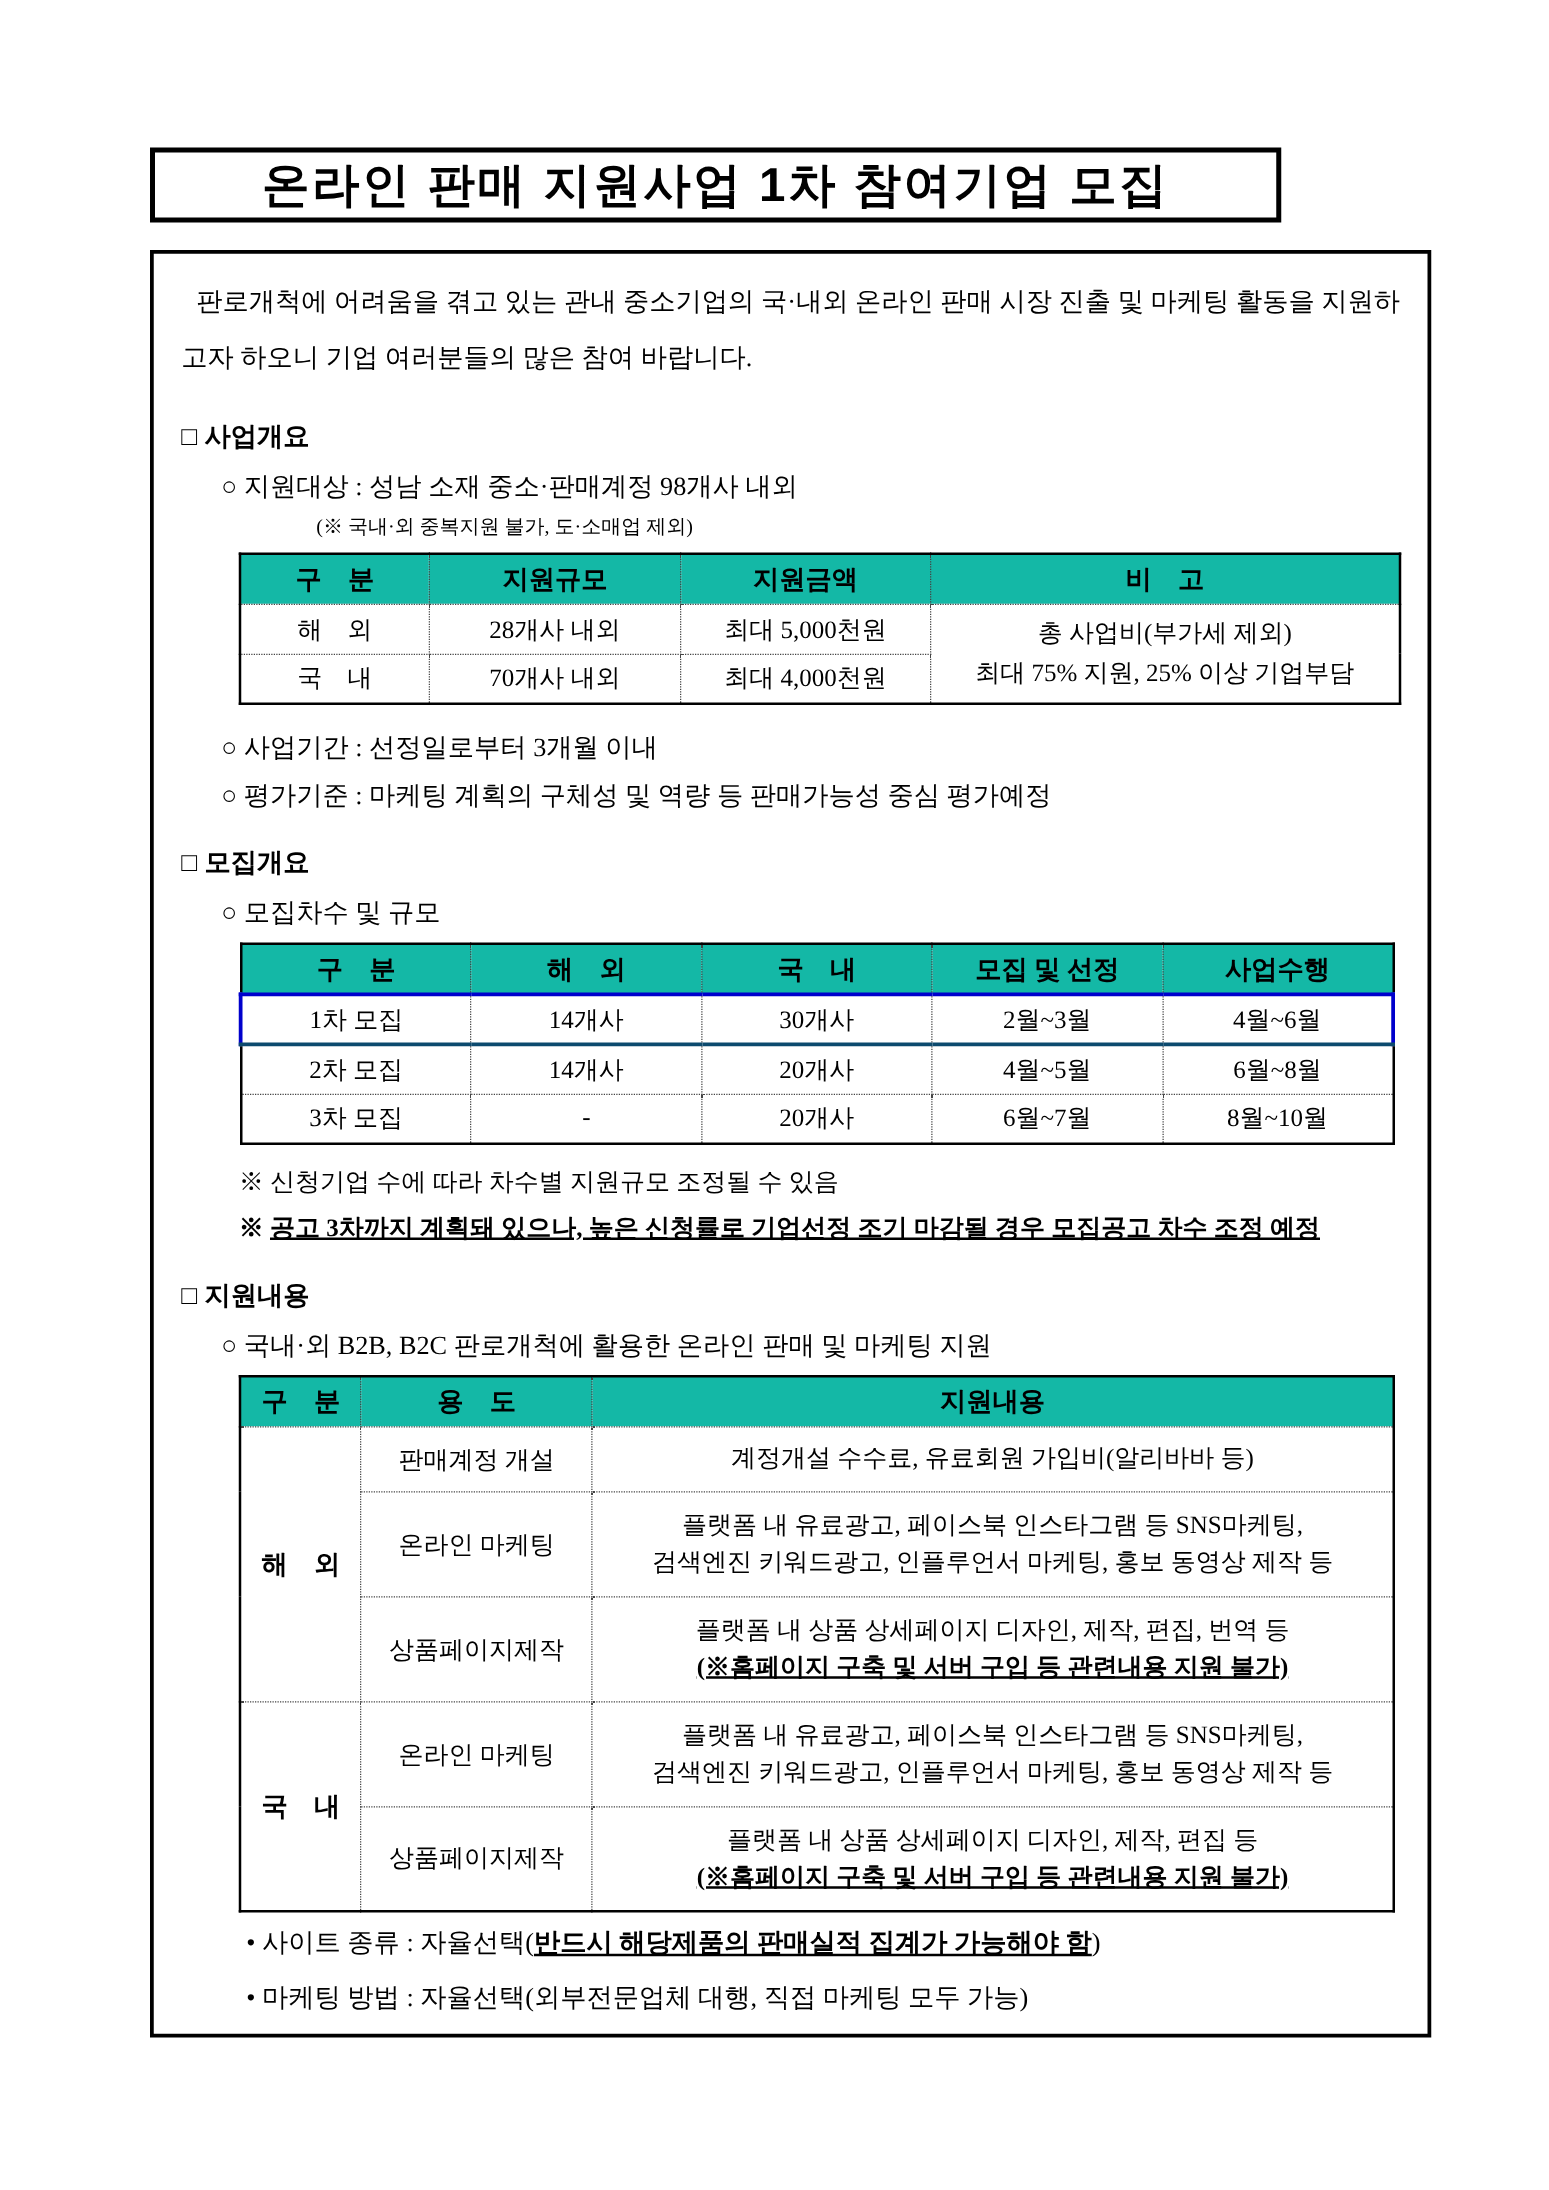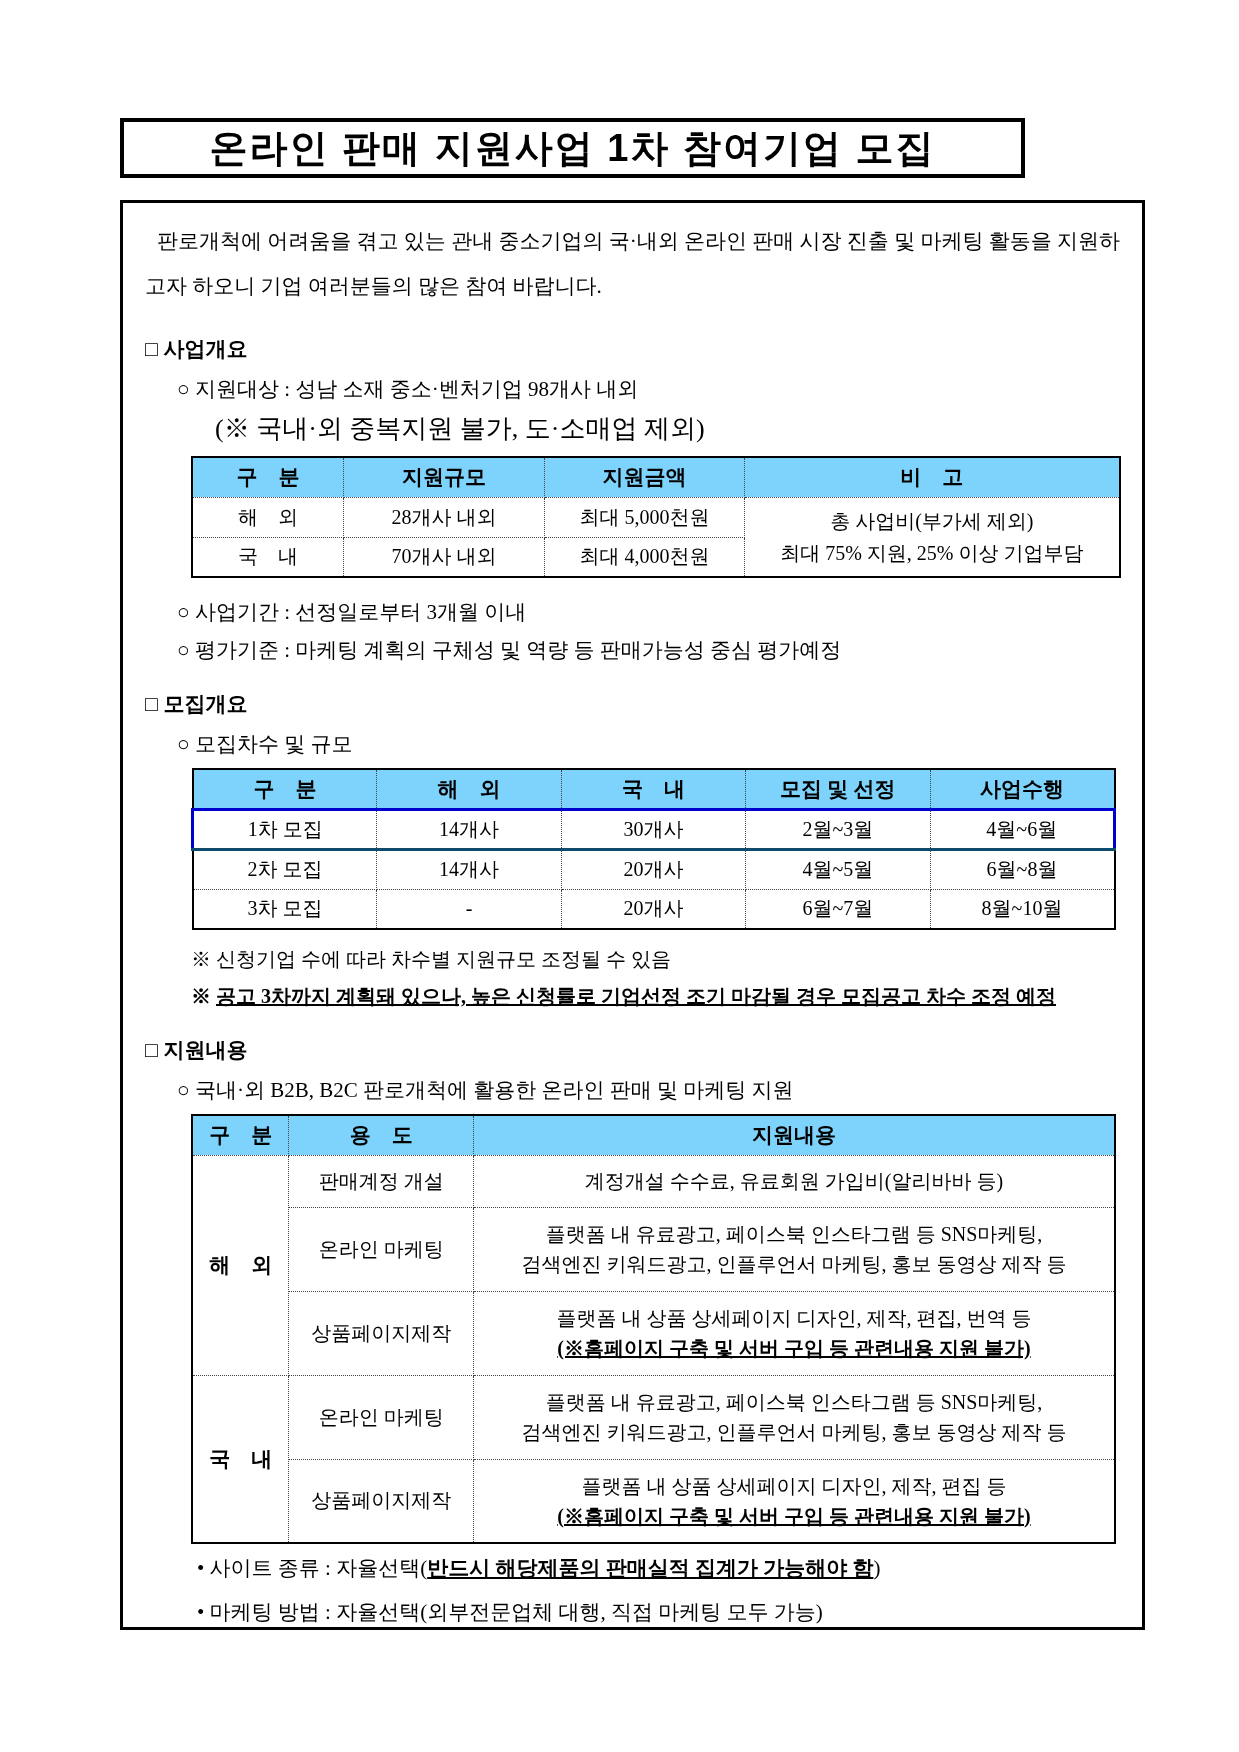--- a/index.html
+++ b/index.html
@@ -20,29 +20,29 @@
 
   .main-box{
     position:absolute;left:120px;top:200px;width:1025px;height:1430px;
     border:3px solid #000;padding:16px 22px 0 22px;overflow:hidden;
   }
 
   .intro{font-size:21px;line-height:45px;text-align:justify;text-indent:12px;}
 
   .sec-h{font-family:var(--sans);font-size:21px;font-weight:bold;margin-top:26px;}
   .o-line{font-size:21px;margin-top:12px;margin-left:32px;}
-  .sub-note{font-size:26px;margin-top:8px;margin-left:70px;}
+  .sub-note{font-size:16px;margin-top:8px;margin-left:108px;}
   .rem-note{font-size:20px;margin-top:16px;margin-left:46px;}
   .rem-note.em{font-weight:bold;margin-top:10px;font-family:Liberation Serif, serif;}
   .rem-note.em .u{text-decoration:underline;}
 
   table{border-collapse:collapse;table-layout:fixed;margin-left:46px;margin-top:10px;}
   table,th,td{border:1px dotted #444;}
   table{border:2px solid #000;}
-  th{background:#7dd3fc;font-size:21px;font-weight:bold;height:40px;}
+  th{background:#14b8a6;font-size:21px;font-weight:bold;height:40px;}
   td{font-size:20px;text-align:center;vertical-align:middle;height:40px;padding:2px 6px;}
 
   .t-overview{width:930px;}
   .t-overview col.c1{width:16.3%}.t-overview col.c2{width:21.7%}
   .t-overview col.c3{width:21.5%}.t-overview col.c4{width:40.5%}
   .remark-cell div{line-height:32px;}
 
   .t-recruit{width:925px;}
   .t-recruit col{width:20%;}
   tr.hl td{border-top:3px solid #0000cc;border-bottom:3px solid #0c4a6e;}
@@ -66,21 +66,21 @@
 
   <div class="title-box">
     <h1>온라인 판매 지원사업 1차 참여기업 모집</h1>
   </div>
 
   <div class="main-box">
 
     <p class="intro">판로개척에 어려움을 겪고 있는 관내 중소기업의 국·내외 온라인 판매 시장 진출 및 마케팅 활동을 지원하고자 하오니 기업 여러분들의 많은 참여 바랍니다.</p>
 
     <div class="sec-h">□ 사업개요</div>
-    <div class="o-line">○ 지원대상 : 성남 소재 중소·벤처기업 98개사 내외</div>
+    <div class="o-line">○ 지원대상 : 성남 소재 중소·판매계정 98개사 내외</div>
     <div class="sub-note">(※ 국내·외 중복지원 불가, 도·소매업 제외)</div>
 
     <table class="t-overview">
       <colgroup>
           <col class="c1">
           <col class="c2">
           <col class="c3">
           <col class="c4">
         </colgroup>
       <thead>

